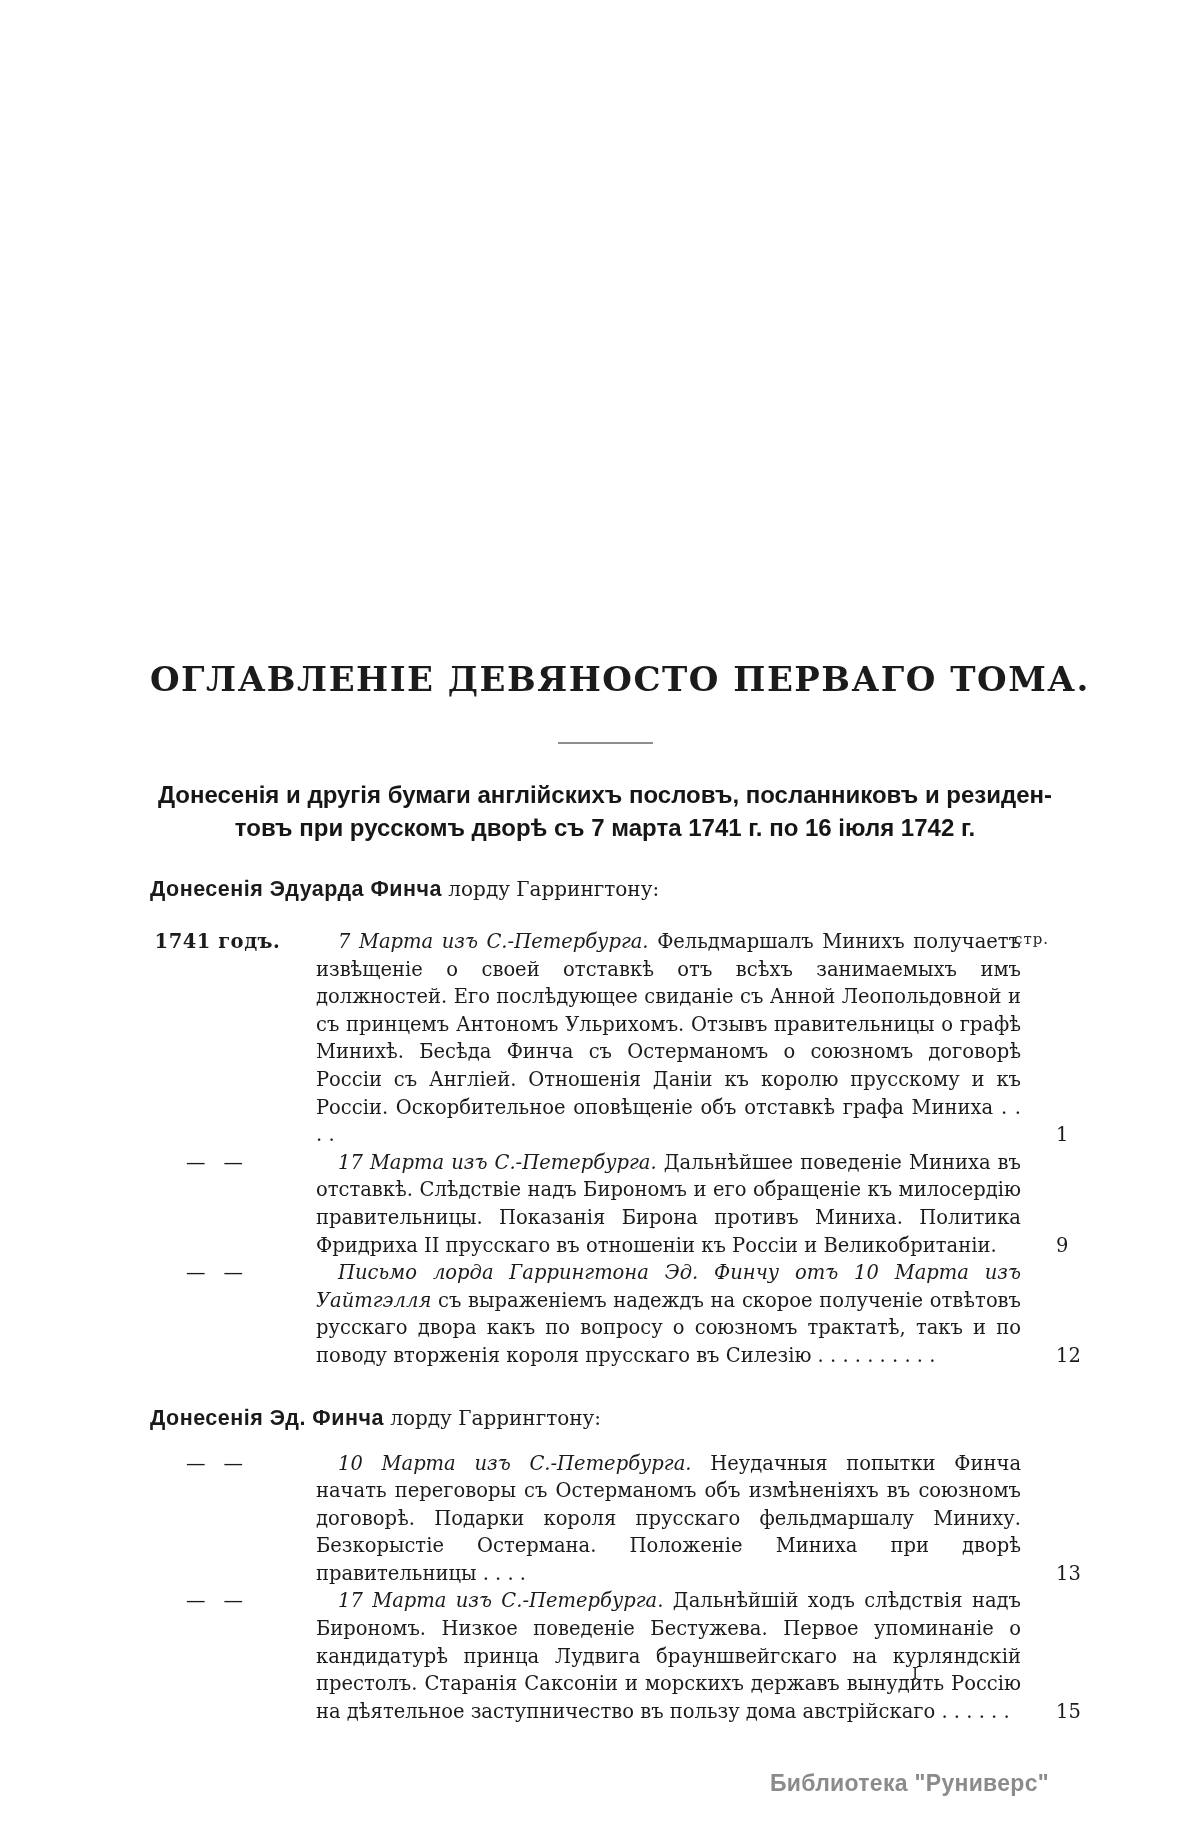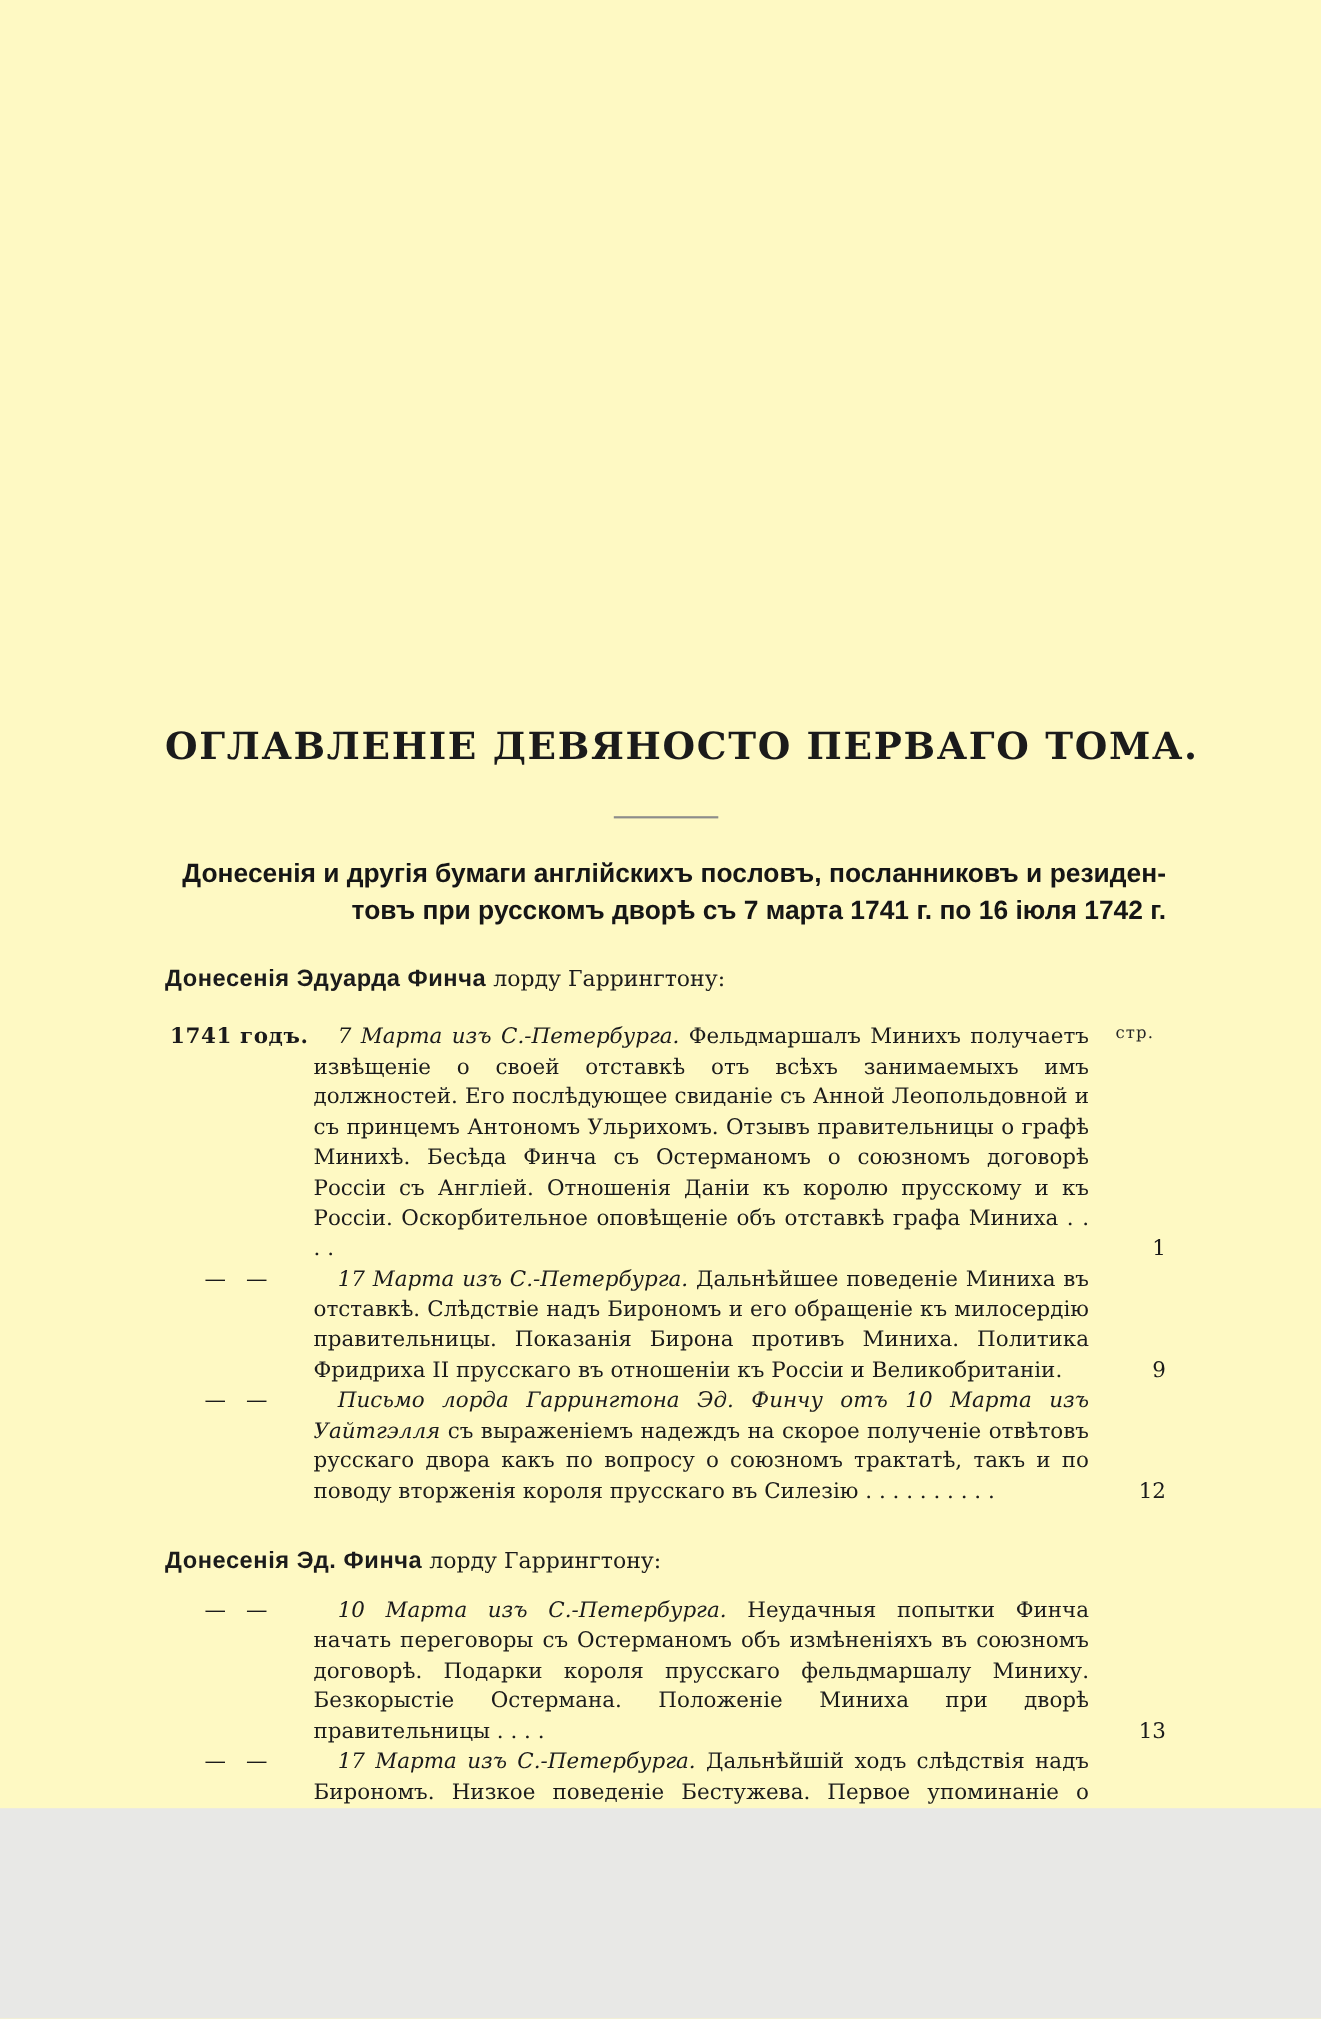--- a/index.html
+++ b/index.html
@@ -3,23 +3,23 @@
 <meta charset="utf-8">
 <style>
   html, body {
     margin: 0;
     padding: 0;
     background: #e8e8e6;
   }
   .page {
     position: relative;
     width: 1201px;
-    height: 1644px;
+    height: 1835px;
     margin: 0 auto;
-    background: #fef9c3;
+    background: #ffffff;
     color: #1b1b1b;
     font-family: "DejaVu Serif", serif;
     overflow: hidden;
   }
   .content {
     position: absolute;
     left: 150px;
     top: 0;
     width: 910px;
   }
@@ -34,21 +34,21 @@
     white-space: nowrap;
   }
   .divider {
     width: 95px;
     height: 2px;
     background: #8d8d8b;
     margin: 44px auto 0 auto;
   }
   .subtitle {
     margin-top: 34px;
-    text-align: right;
+    text-align: center;
     font-family: "Liberation Sans", sans-serif;
     font-weight: bold;
     font-size: 24px;
     line-height: 33px;
     color: #161616;
   }
   .subtitle div { white-space: nowrap; }
   .section-heading {
     text-align: left;
     font-size: 21px;
@@ -67,20 +67,21 @@
     font-size: 20px;
   }
   .heading-1 { margin-top: 33px; }
   .heading-2 { margin-top: 36px; margin-bottom: 20px; }
   .entries-1 { margin-top: 27px; }
   .entry {
     display: flex;
     align-items: stretch;
     font-size: 19.5px;
     line-height: 27.6px;
+    gap: 31px;
   }
   .entry-margin {
     flex: 0 0 135px;
     text-align: center;
     white-space: nowrap;
   }
   .entry-margin.year {
     font-weight: bold;
     letter-spacing: 0.5px;
   }

